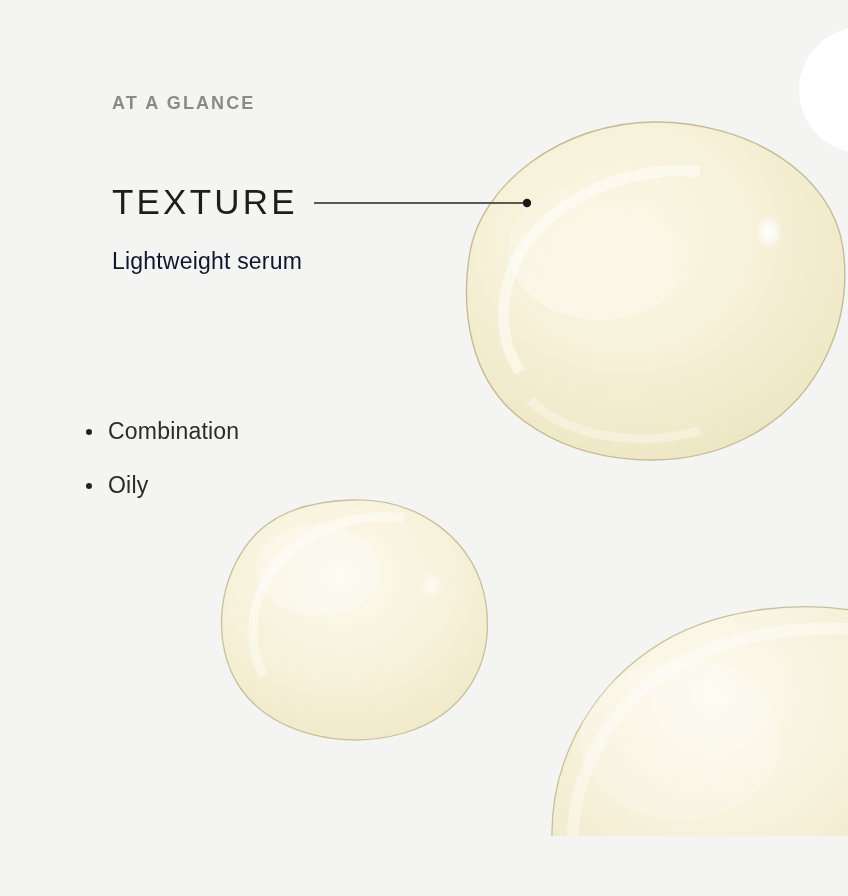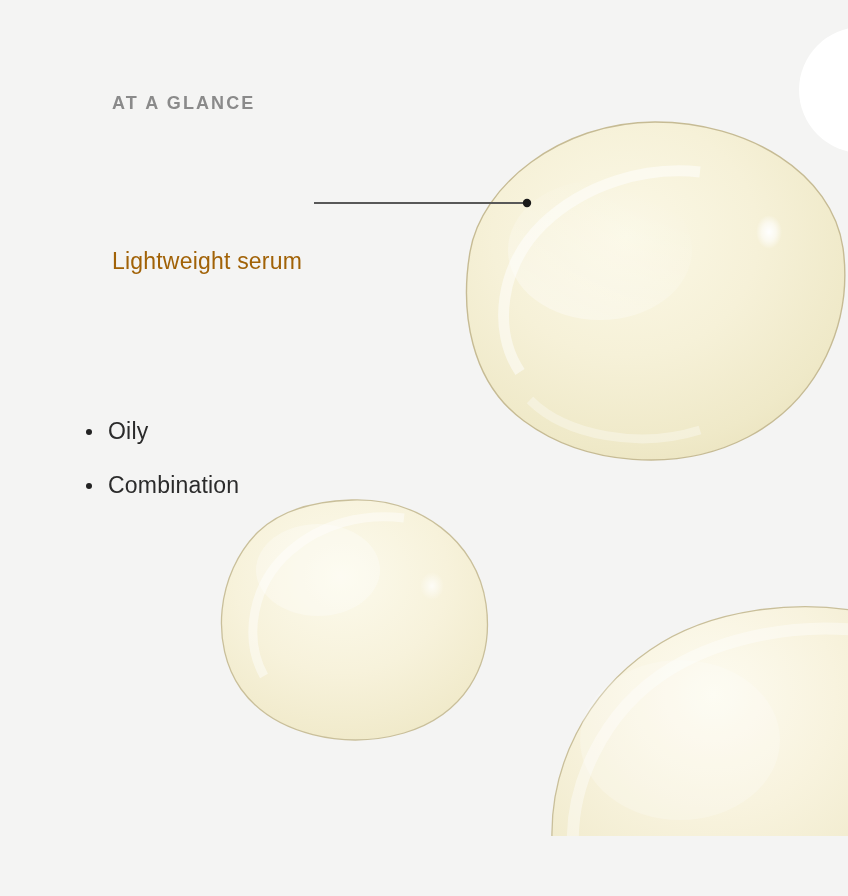--- a/index.html
+++ b/index.html
@@ -52,21 +52,21 @@
   #texture-heading { left: 112px; top: 182px; }
   #skintype-heading { left: 111px; top: 350px; }
 
   .subtext {
     position: absolute;
     left: 112px;
     top: 248px;
     font-size: 23px;
     font-weight: 300;
     letter-spacing: 0.2px;
-    color: #a16207;
+    color: #0f172a;
     white-space: nowrap;
   }
 
   .bullet-list {
     position: absolute;
     left: 82px;
     top: 418px;
     margin: 0;
     padding: 0;
     list-style: none;
@@ -197,28 +197,29 @@
     </g>
   </svg>
 
   <svg id="leader" viewBox="0 0 222 14" width="222" height="14" xmlns="http://www.w3.org/2000/svg">
     <line x1="1" y1="7" x2="212" y2="7" stroke="#585858" stroke-width="2.1"></line>
     <circle cx="214" cy="7" r="4.2" fill="#1a1a1a"></circle>
   </svg>
 
   <div class="eyebrow">AT A GLANCE</div>
 
+  <div class="heading" id="texture-heading">TEXTURE</div>
 
   <div class="subtext">Lightweight serum</div>
 
 
   <ul class="bullet-list">
+    <li>
+      <span class="bullet-dot"></span>
+      <span>Combination</span>
+    </li>
     <li>
       <span class="bullet-dot"></span>
       <span>Oily</span>
     </li>
-    <li>
-      <span class="bullet-dot"></span>
-      <span>Combination</span>
-    </li>
   </ul>
 
 </div>
 
 </body></html>

